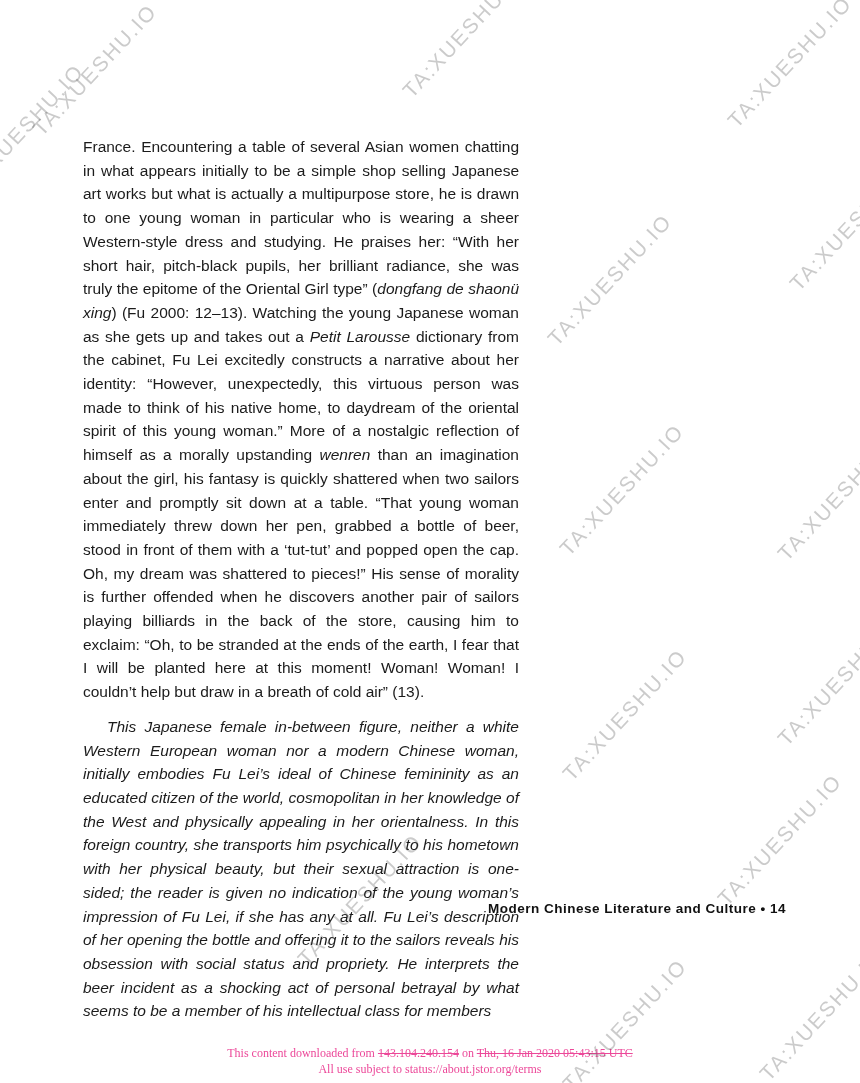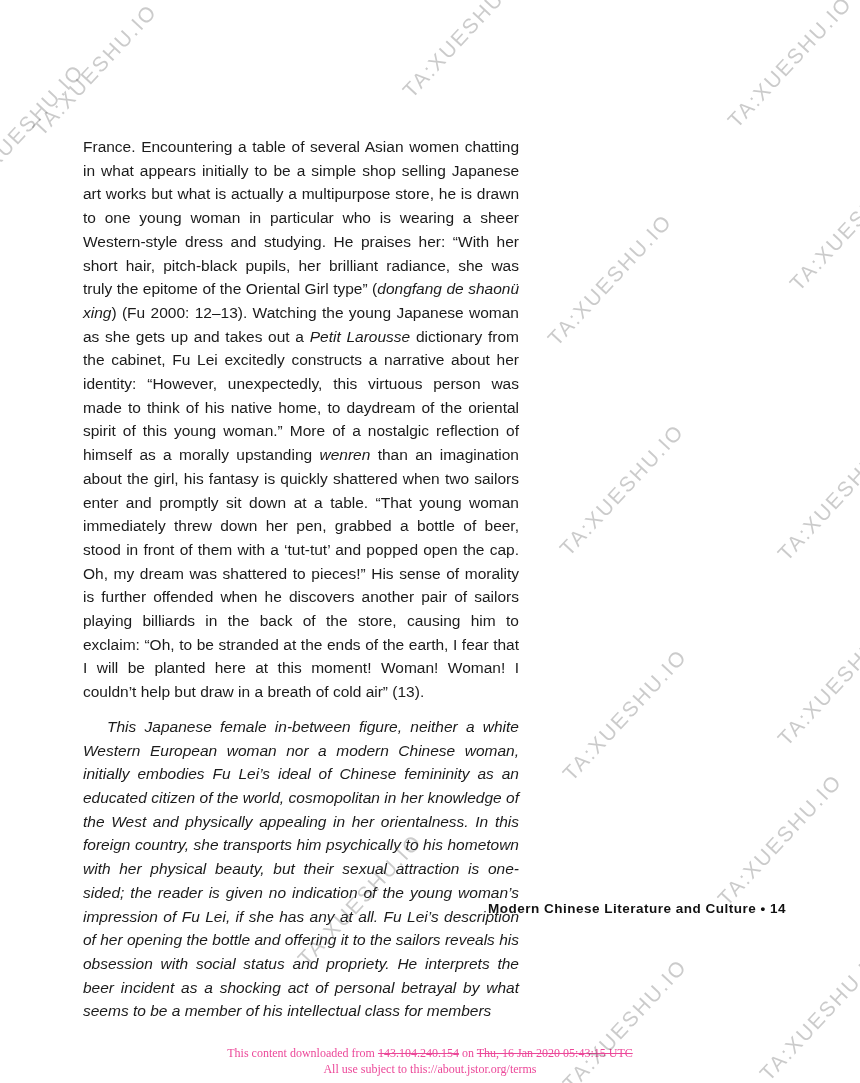--- a/index.html
+++ b/index.html
@@ -105,16 +105,16 @@
       <p class="para"><span>France. Encountering a table of several Asian women chatting in what appears initially to be a simple shop selling Japanese art works but what is actually a multipurpose store, he is drawn to one young woman in particular who is wearing a sheer Western-style dress and studying. He praises her: “With her short hair, pitch-black pupils, her brilliant radiance, she was truly the epitome of the Oriental Girl type” (</span><em>dongfang de shaonü xing</em><span>) (Fu 2000: 12–13). Watching the young Japanese woman as she gets up and takes out a </span><em>Petit Larousse</em><span> dictionary from the cabinet, Fu Lei excitedly constructs a narrative about her identity: “However, unexpectedly, this virtuous person was made to think of his native home, to daydream of the oriental spirit of this young woman.” More of a nostalgic reflection of himself as a morally upstanding </span><em>wenren</em><span> than an imagination about the girl, his fantasy is quickly shattered when two sailors enter and promptly sit down at a table. “That young woman immediately threw down her pen, grabbed a bottle of beer, stood in front of them with a ‘tut-tut’ and popped open the cap. Oh, my dream was shattered to pieces!” His sense of morality is further offended when he discovers another pair of sailors playing billiards in the back of the store, causing him to exclaim: “Oh, to be stranded at the ends of the earth, I fear that I will be planted here at this moment! Woman! Woman! I couldn’t help but draw in a breath of cold air” (13).</span></p>
       <p class="para indent"><span>This Japanese female in-between figure, neither a white Western European woman nor a modern Chinese woman, initially embodies Fu Lei’s ideal of Chinese femininity as an educated citizen of the world, cosmopolitan in her knowledge of the West and physically appealing in her orientalness. In this foreign country, she transports him psychically to his hometown with her physical beauty, but their sexual attraction is one-sided; the reader is given no indication of the young woman’s impression of Fu Lei, if she has any at all. Fu Lei’s description of her opening the bottle and offering it to the sailors reveals his obsession with social status and propriety. He interprets the beer incident as a shocking act of personal betrayal by what seems to be a member of his intellectual class for members</span></p>
     </div>
 
   <div class="running-footer">Modern Chinese Literature and Culture • 14</div>
 
   <div class="jstor-footer">
     <div>
       <span>This content downloaded from </span><span class="redacted">143.104.240.154</span><span> on </span><span class="redacted">Thu, 16 Jan 2020 05:43:15 UTC</span>
     </div>
-    <div>All use subject to this://about.jstor.org/terms</div>
+    <div>All use subject to status://about.jstor.org/terms</div>
   </div>
 
 </div>
 
 </body></html>

